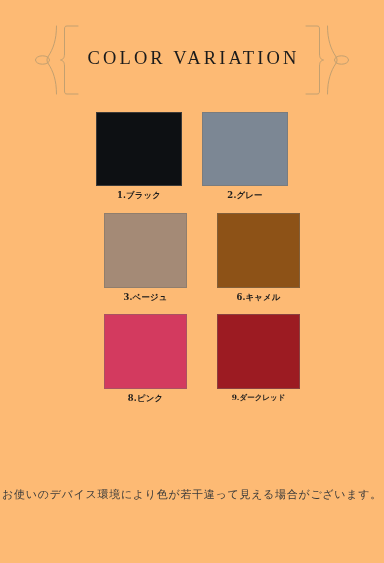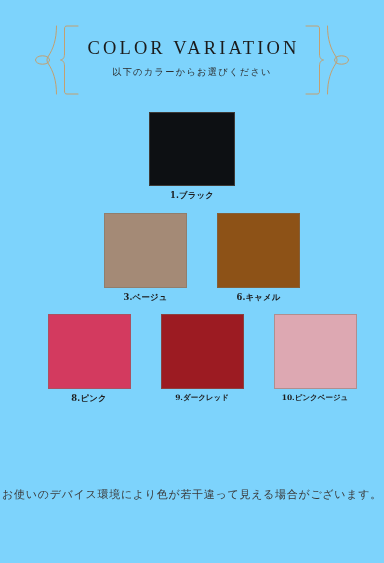--- a/index.html
+++ b/index.html
@@ -109,53 +109,56 @@
     font-family:"DejaVu Serif","Liberation Serif",serif;
     font-size:11px;
     color:#3a3a3a;
     letter-spacing:.7px;
     white-space:nowrap;
   }
 </style>
 </head>
 <body>
 
-<div class="page" style="background-color: #7dd3fc;">
+<div class="page" style="background-color: #fdba74;">
 
   <div class="header">
 
     <div class="ornament left">
       <svg viewBox="0 0 58 72" fill="none" xmlns="http://www.w3.org/2000/svg">
         <path d="M44 2 H33 C31 2 30.5 3 30.5 5 V30 C30.5 34 29 35.5 26.5 36 C29 36.5 30.5 38 30.5 42 V67 C30.5 69 31 70 33 70 H44" stroke="#c3a070" stroke-width="1" stroke-linecap="round" stroke-linejoin="round"></path>
         <path d="M22.5 2 C22.5 16 19 25 14.5 32 C12.5 35 12.5 37 14.5 40 C19 47 22.5 56 22.5 70" stroke="#c3a070" stroke-width="1" stroke-linecap="round"></path>
         <ellipse cx="8.5" cy="36" rx="7" ry="4.2" stroke="#c3a070" stroke-width="1"></ellipse>
       </svg>
     </div>
 
     <div class="title-block">
       <div class="title">COLOR VARIATION</div>
-      <div class="subtitle">以下のカラーからお選びください</div>
     </div>
 
     <div class="ornament right">
       <svg viewBox="0 0 58 72" fill="none" xmlns="http://www.w3.org/2000/svg">
         <path d="M14 2 H25 C27 2 27.5 3 27.5 5 V30 C27.5 34 29 35.5 31.5 36 C29 36.5 27.5 38 27.5 42 V67 C27.5 69 27 70 25 70 H14" stroke="#c3a070" stroke-width="1" stroke-linecap="round" stroke-linejoin="round"></path>
         <path d="M35.5 2 C35.5 16 39 25 43.5 32 C45.5 35 45.5 37 43.5 40 C39 47 35.5 56 35.5 70" stroke="#c3a070" stroke-width="1" stroke-linecap="round"></path>
         <ellipse cx="49.5" cy="36" rx="7" ry="4.2" stroke="#c3a070" stroke-width="1"></ellipse>
       </svg>
     </div>
 
   </div>
 
   <div class="rows">
 
     <div class="row row-1">
       <div class="cell">
         <div class="swatch" style="background-color: rgb(13, 16, 19);"></div>
         <div class="label">1.ブラック</div>
+      </div>
+      <div class="cell">
+        <div class="swatch" style="background-color: rgb(124, 135, 148);"></div>
+        <div class="label">2.グレー</div>
       </div>
     </div>
 
     <div class="row row-2">
       <div class="cell">
         <div class="swatch" style="background-color: rgb(164, 138, 118);"></div>
         <div class="label">3.ベージュ</div>
       </div>
       <div class="cell">
         <div class="swatch" style="background-color: rgb(141, 82, 23);"></div>
@@ -165,24 +168,20 @@
 
     <div class="row row-3">
       <div class="cell">
         <div class="swatch" style="background-color: rgb(211, 58, 95);"></div>
         <div class="label">8.ピンク</div>
       </div>
       <div class="cell">
         <div class="swatch" style="background-color: rgb(156, 27, 34);"></div>
         <div class="label tight">9.ダークレッド</div>
       </div>
-      <div class="cell">
-        <div class="swatch" style="background-color: rgb(221, 168, 178);"></div>
-        <div class="label tight">10.ピンクベージュ</div>
-      </div>
     </div>
 
   </div>
 
   <div class="footer">
     <div class="footer-note">お使いのデバイス環境により色が若干違って見える場合がございます。</div>
   </div>
 
 </div>
 

